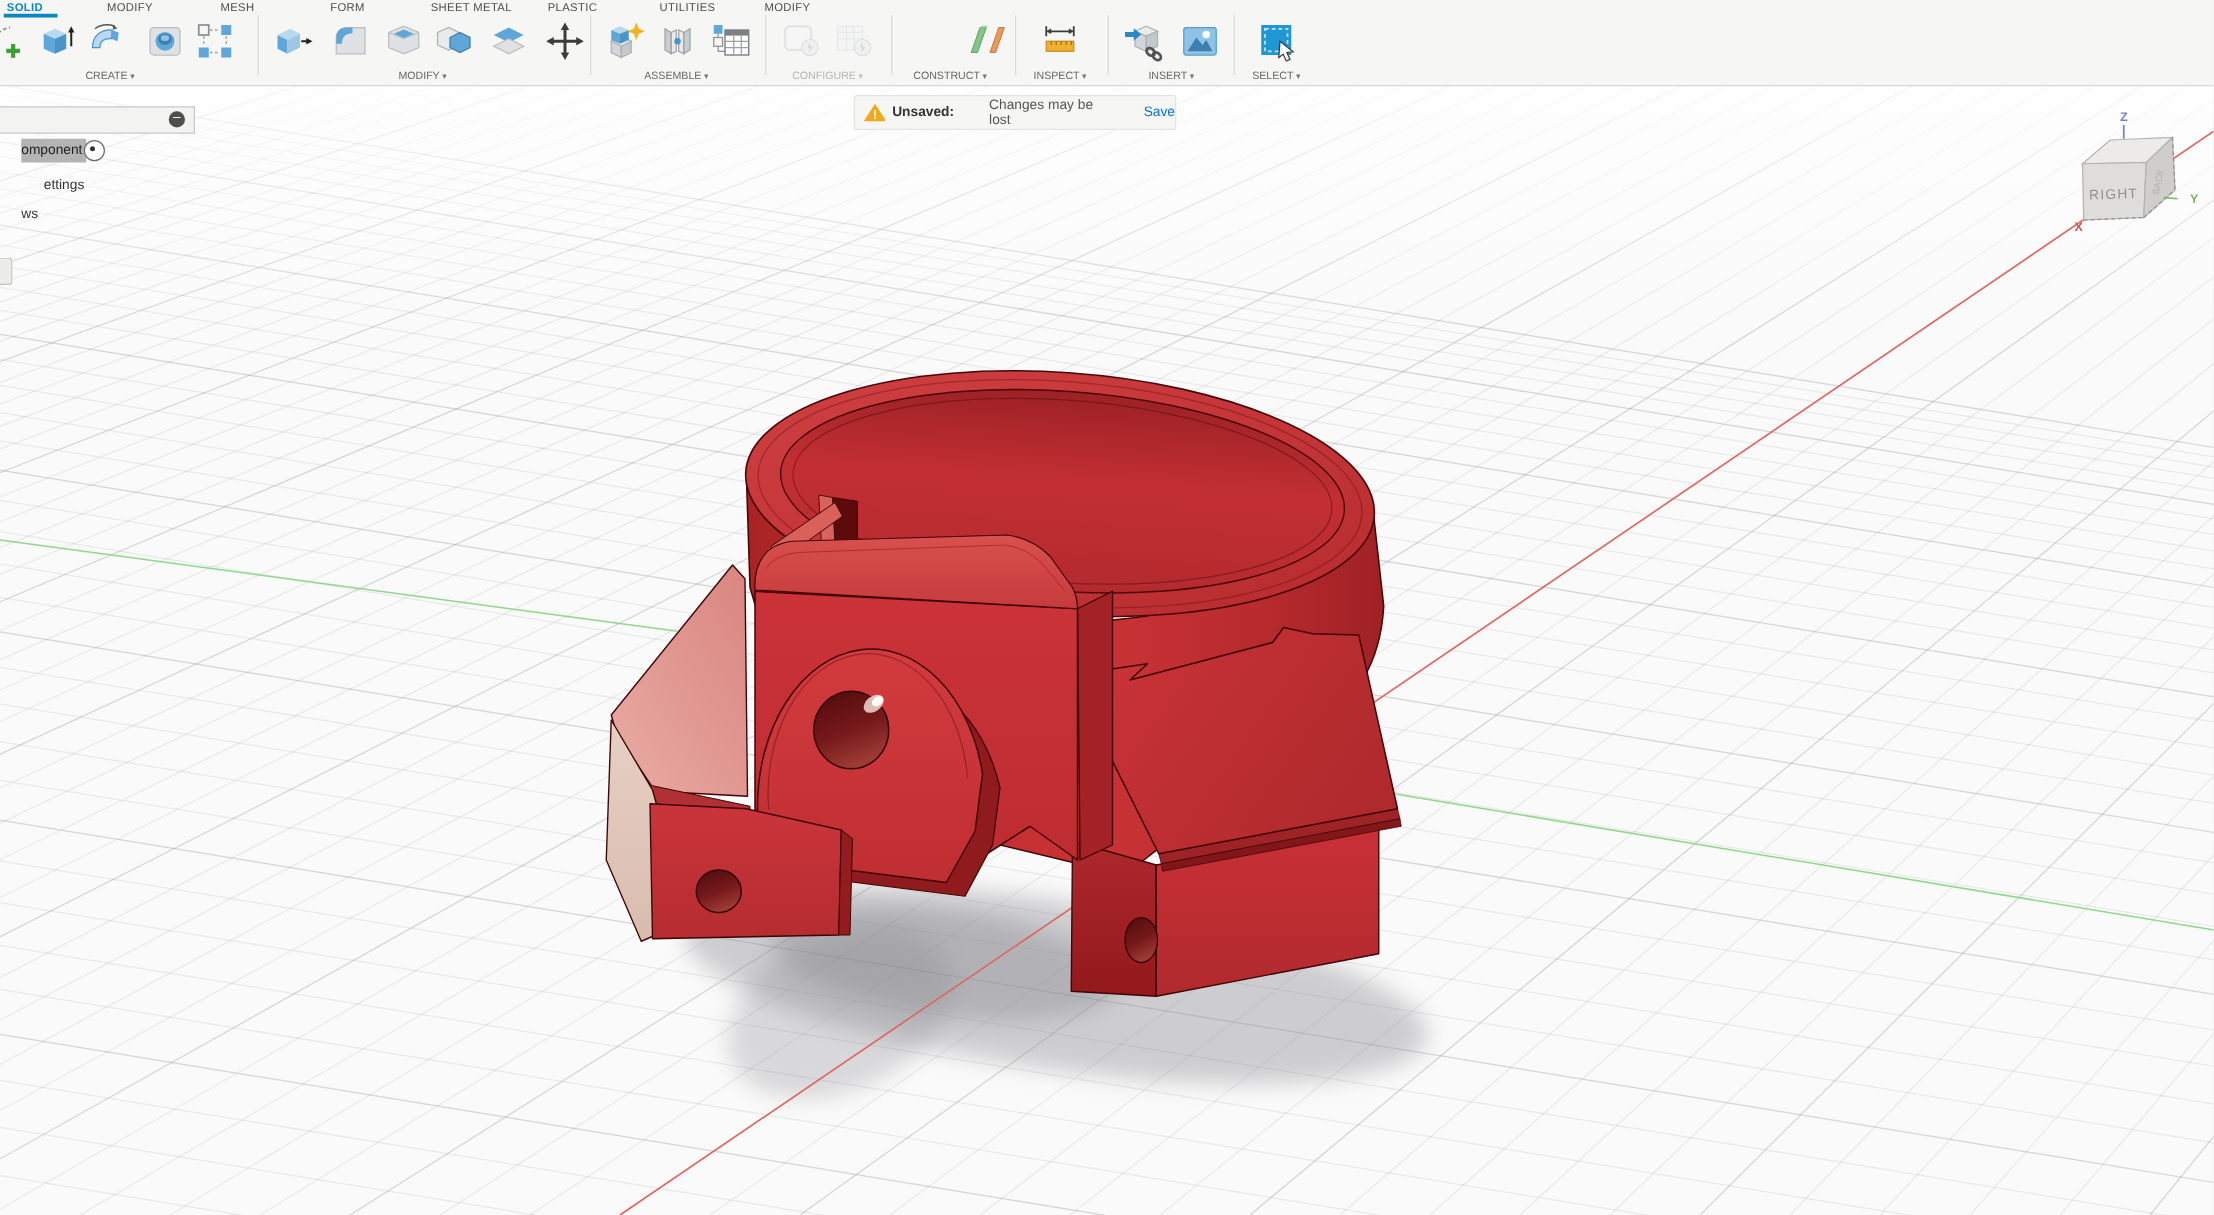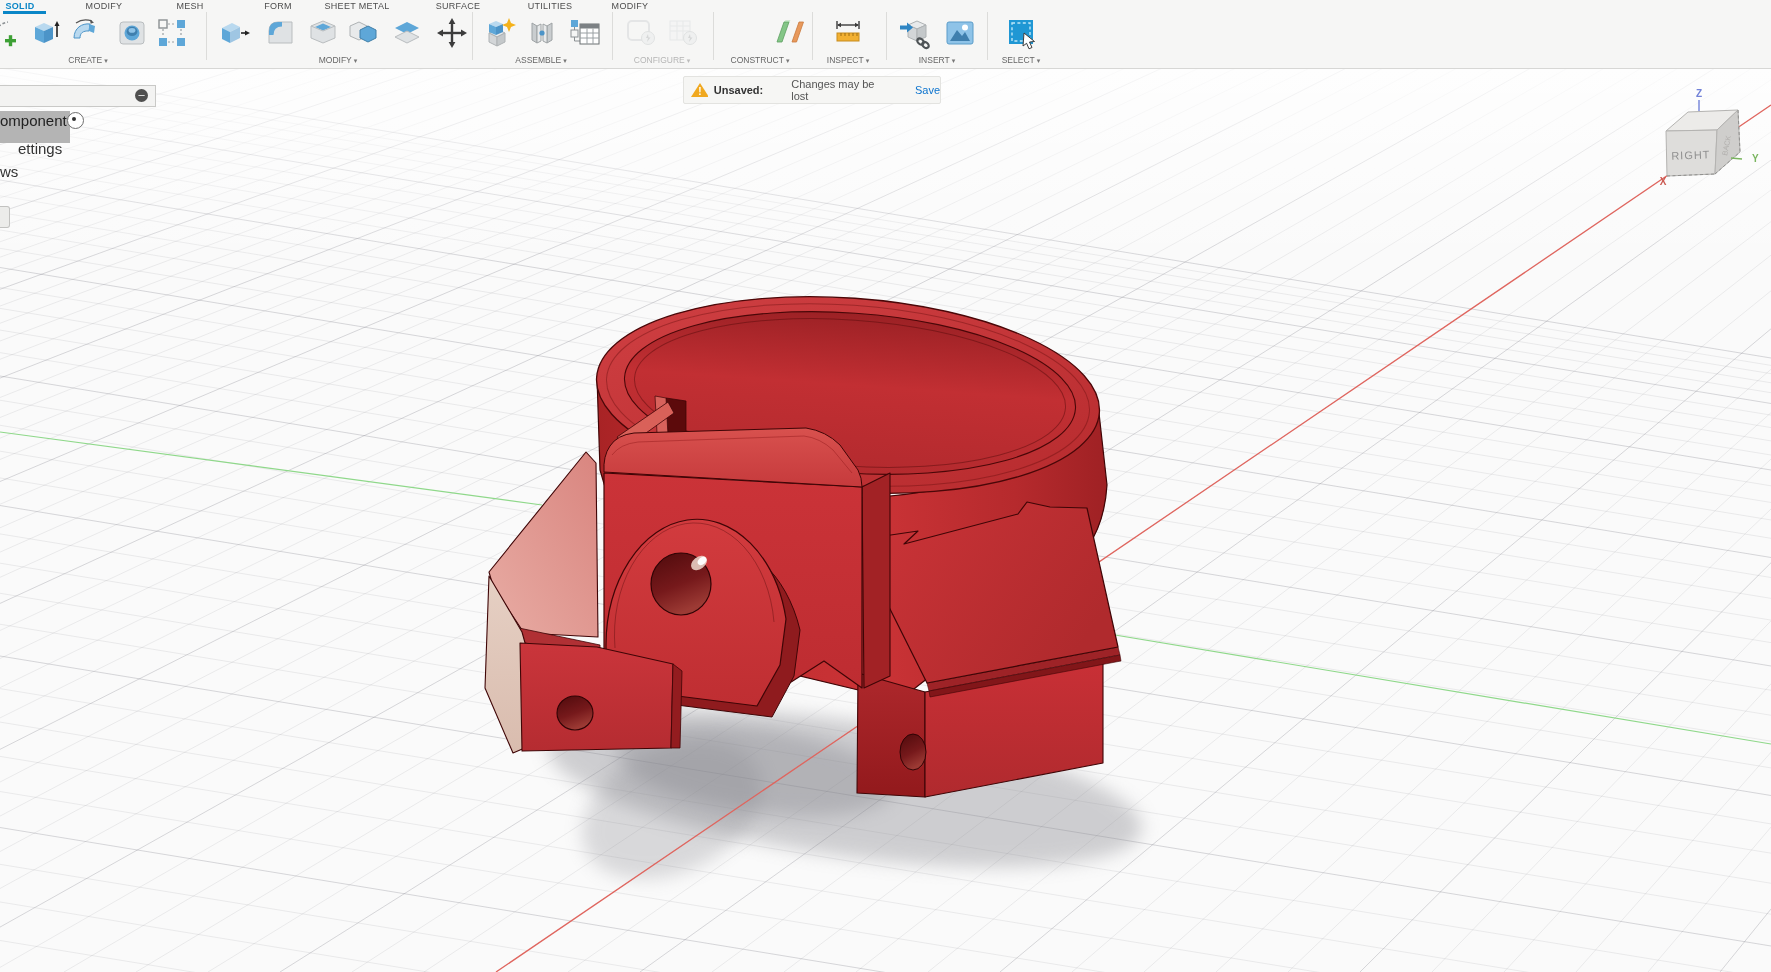--- a/index.html
+++ b/index.html
@@ -26,21 +26,21 @@
   #statusbar .warn{margin-left:6px;}
   #statusbar .unsaved{font-weight:bold;color:#333;margin-left:6px;}
   #statusbar .msg{color:#555;margin-left:28px;}
   #statusbar .save{color:#0d74ce;margin-left:32px;cursor:pointer;}
   
   #browser{position:absolute;left:0;top:0;z-index:20;}
   #browser-header{position:absolute;left:0;top:85px;width:155px;height:20px;
       background:#f3f3f2;border:1px solid #c9c9c7;border-left:none;}
   #browser-collapse{position:absolute;right:7px;top:3px;width:13px;height:13px;border-radius:50%;
       background:#4f4f4f;color:#fff;font-size:11px;line-height:11px;text-align:center;cursor:pointer;}
-  .brow{position:absolute;left:0;font-size:15px;color:#222;height:32px;line-height:19px;white-space:nowrap;}
+  .brow{position:absolute;left:17px;font-size:11px;color:#222;height:19px;line-height:19px;white-space:nowrap;}
   #brow-0{top:111px;background:#b4b4b4;padding:0 3px 0 0;}
   #brow-1{top:139px;color:#333;padding-left:18px;}
   #brow-2{top:162px;color:#333;}
   #brow-eye{position:absolute;left:67px;top:112px;width:15px;height:15px;border:1.4px solid #6e6e6e;
       border-radius:50%;background:#fff;cursor:pointer;}
   #brow-eye i{position:absolute;left:4.4px;top:4.4px;width:4px;height:4px;border-radius:50%;background:#333;}
   #brow-chip{position:absolute;left:0;top:206px;width:9px;height:20px;background:#ececea;
       border:1px solid #c2c2c0;border-left:none;border-radius:0 3px 3px 0;}
   
   #scene{position:absolute;left:0;top:0;z-index:1;}
@@ -289,22 +289,22 @@
       <text x="1752" y="162" font-size="10" fill="#7ab55f" font-weight="bold">Y</text>
       <text x="1663" y="185" font-size="10" fill="#cb5a52" text-anchor="middle" font-weight="bold">X</text>
     </g>
   </svg>
 
   <div id="toolbar">
     <span class="tab active" style="left:20px">SOLID</span>
     <span class="tab" style="left:104px">MODIFY</span>
     <span class="tab" style="left:190px">MESH</span>
     <span class="tab" style="left:278px">FORM</span>
-    <span class="tab" style="left:357px">SHEET METAL</span>
-    <span class="tab" style="left:458px">SURFACE</span>
+    <span class="tab" style="left:377px">SHEET METAL</span>
+    <span class="tab" style="left:458px">PLASTIC</span>
     <span class="tab" style="left:550px">UTILITIES</span>
     <span class="tab" style="left:630px">MODIFY</span>
     <div id="tab-underline"></div>
     <div id="ribbon">
         <div class="ribbon-icon" style="left: -9px;"><svg viewBox="0 0 34 34">
             <path d="M4,20 Q5,8 17,6" fill="none" stroke="#8b9093" stroke-width="1.5" stroke-dasharray="3,2"></path>
     <rect x="14" y="23" width="11" height="3.4" fill="#3da035"></rect>
             <rect x="17.8" y="19.2" width="3.4" height="11" fill="#3da035"></rect>
           </svg></div>
         <div class="ribbon-icon" style="left: 28px;"><svg viewBox="0 0 34 34">

